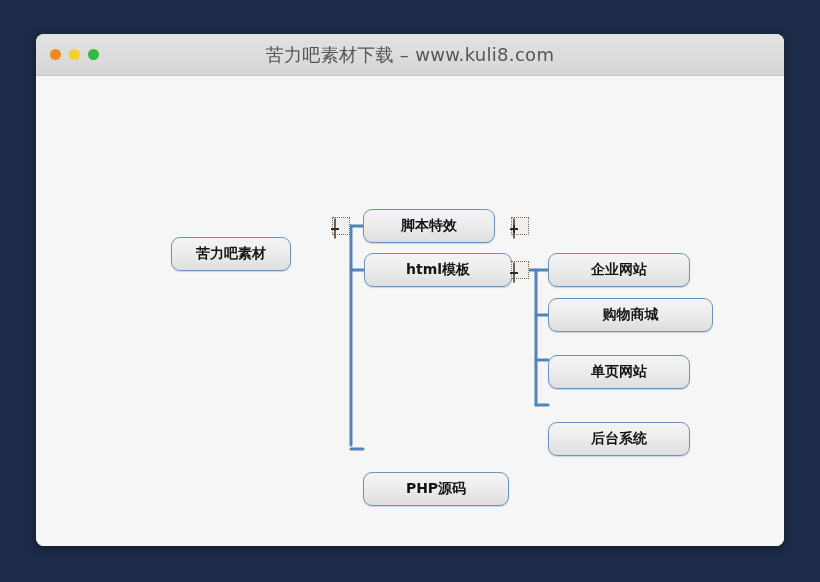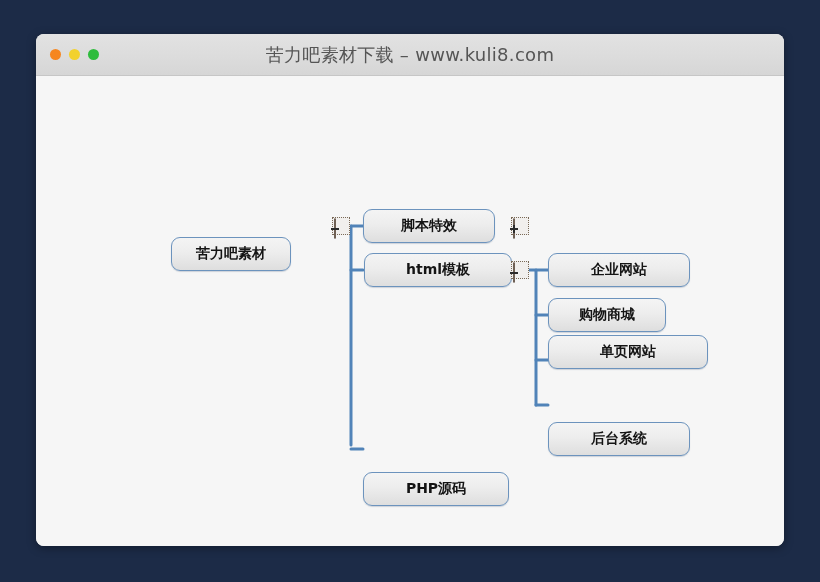--- a/index.html
+++ b/index.html
@@ -199,24 +199,24 @@
       <span class="toggle-box"></span>
     </div>
 
     <div class="node" style="left:327px; top:356px; width:146px;margin-top:40px;">
       <span>PHP源码</span>
     </div>
 
     <div class="node" style="left:512px; top:177px; width:142px;">
       <span>企业网站</span>
     </div>
-    <div class="node" style="left:512px; top:222px; width:118px;">
+    <div class="node" style="left:512px; top:222px; width:165px;">
       <span>购物商城</span>
     </div>
-    <div class="node" style="left:512px; top:259px; width:160px;">
+    <div class="node" style="left:512px; top:279px; width:142px;">
       <span>单页网站</span>
     </div>
     <div class="node" style="left:512px; top:312px; width:142px;margin-top:34px;">
       <span>后台系统</span>
     </div>
 
   </div>
 </div>
 
 </body></html>

